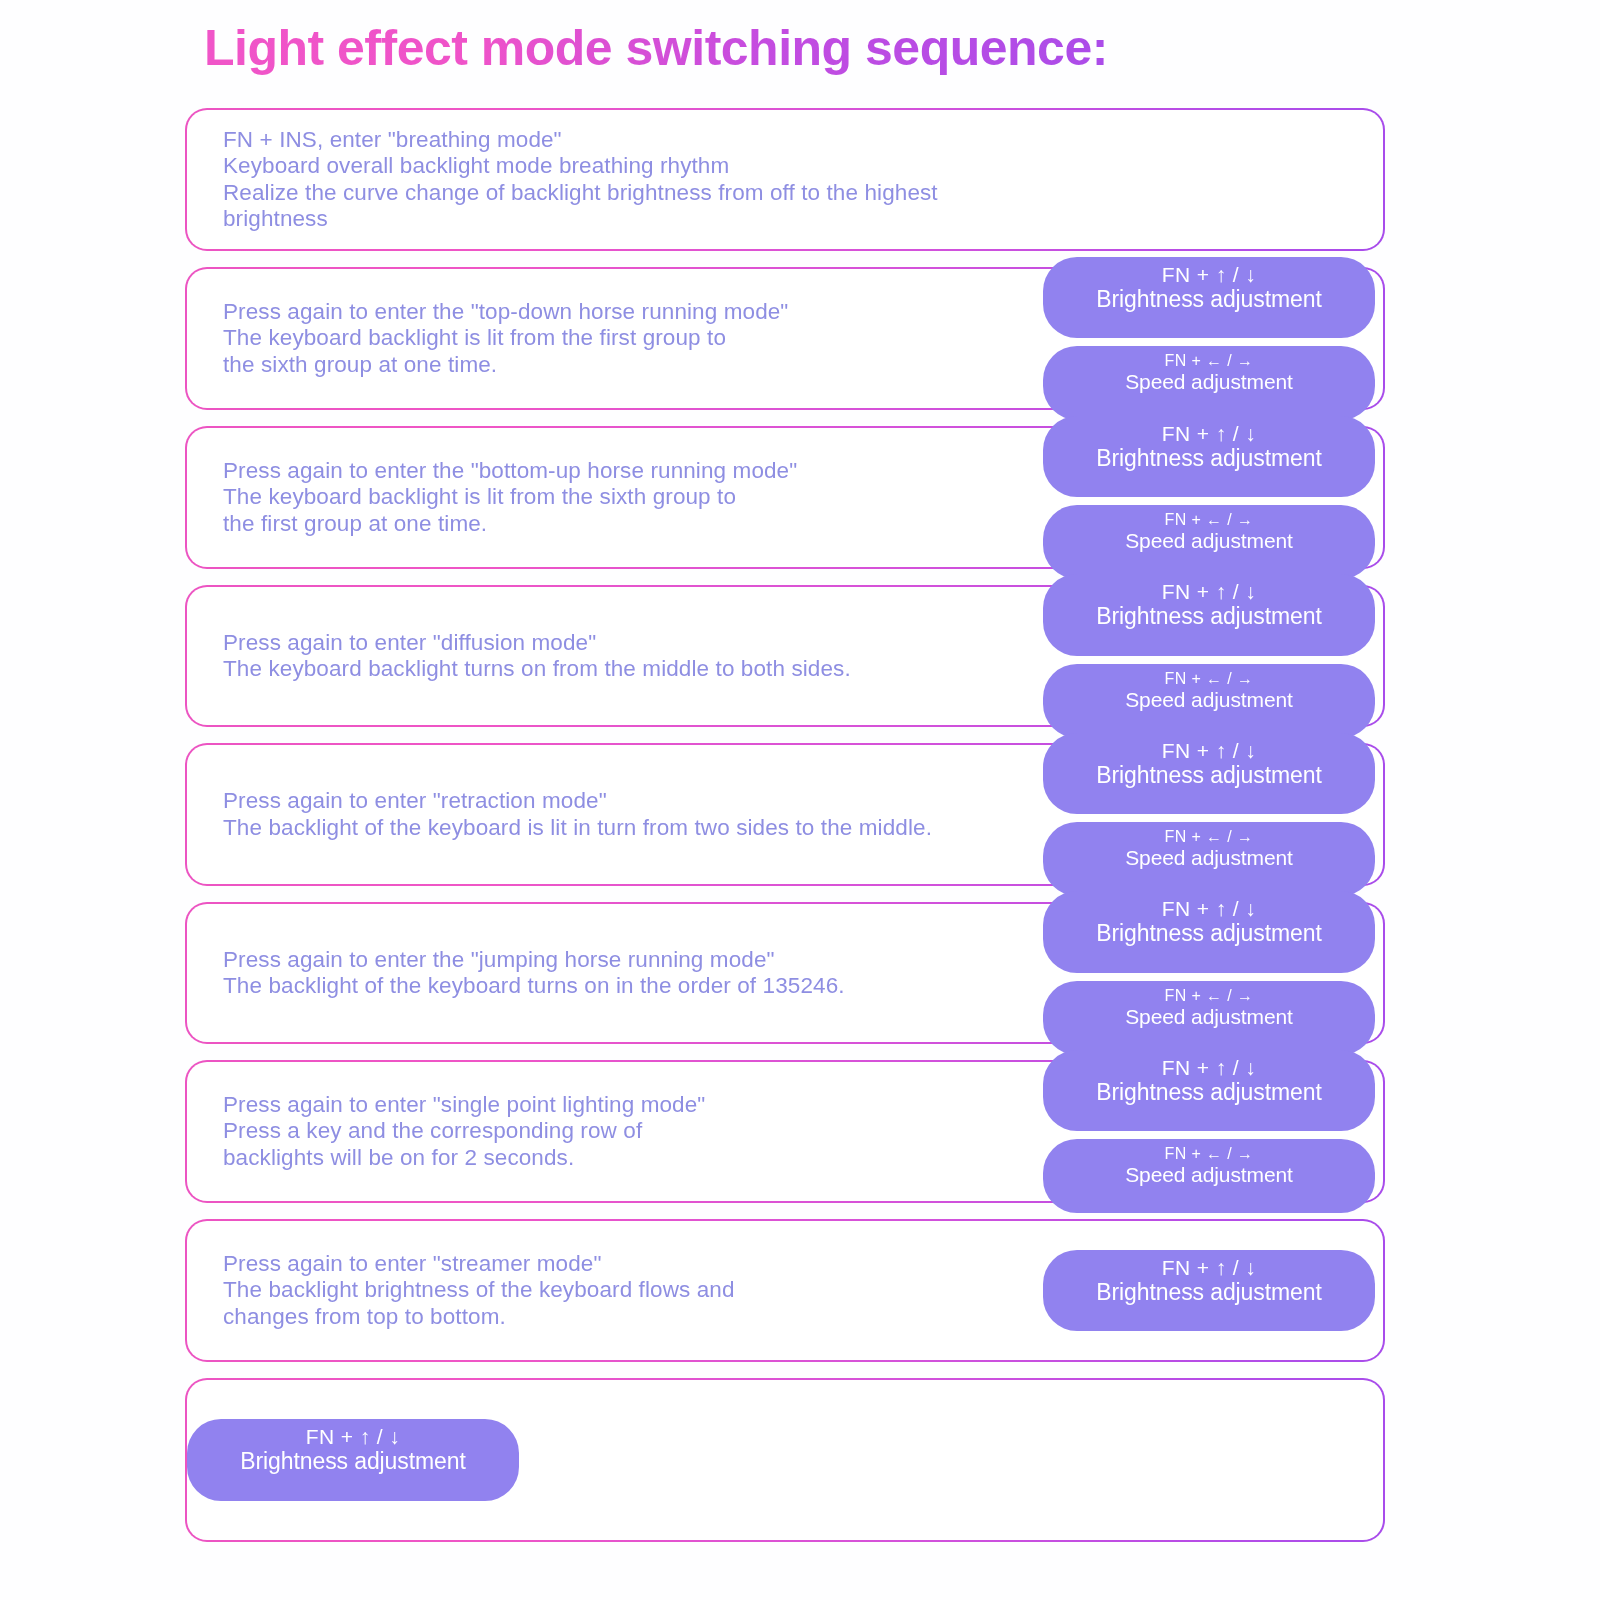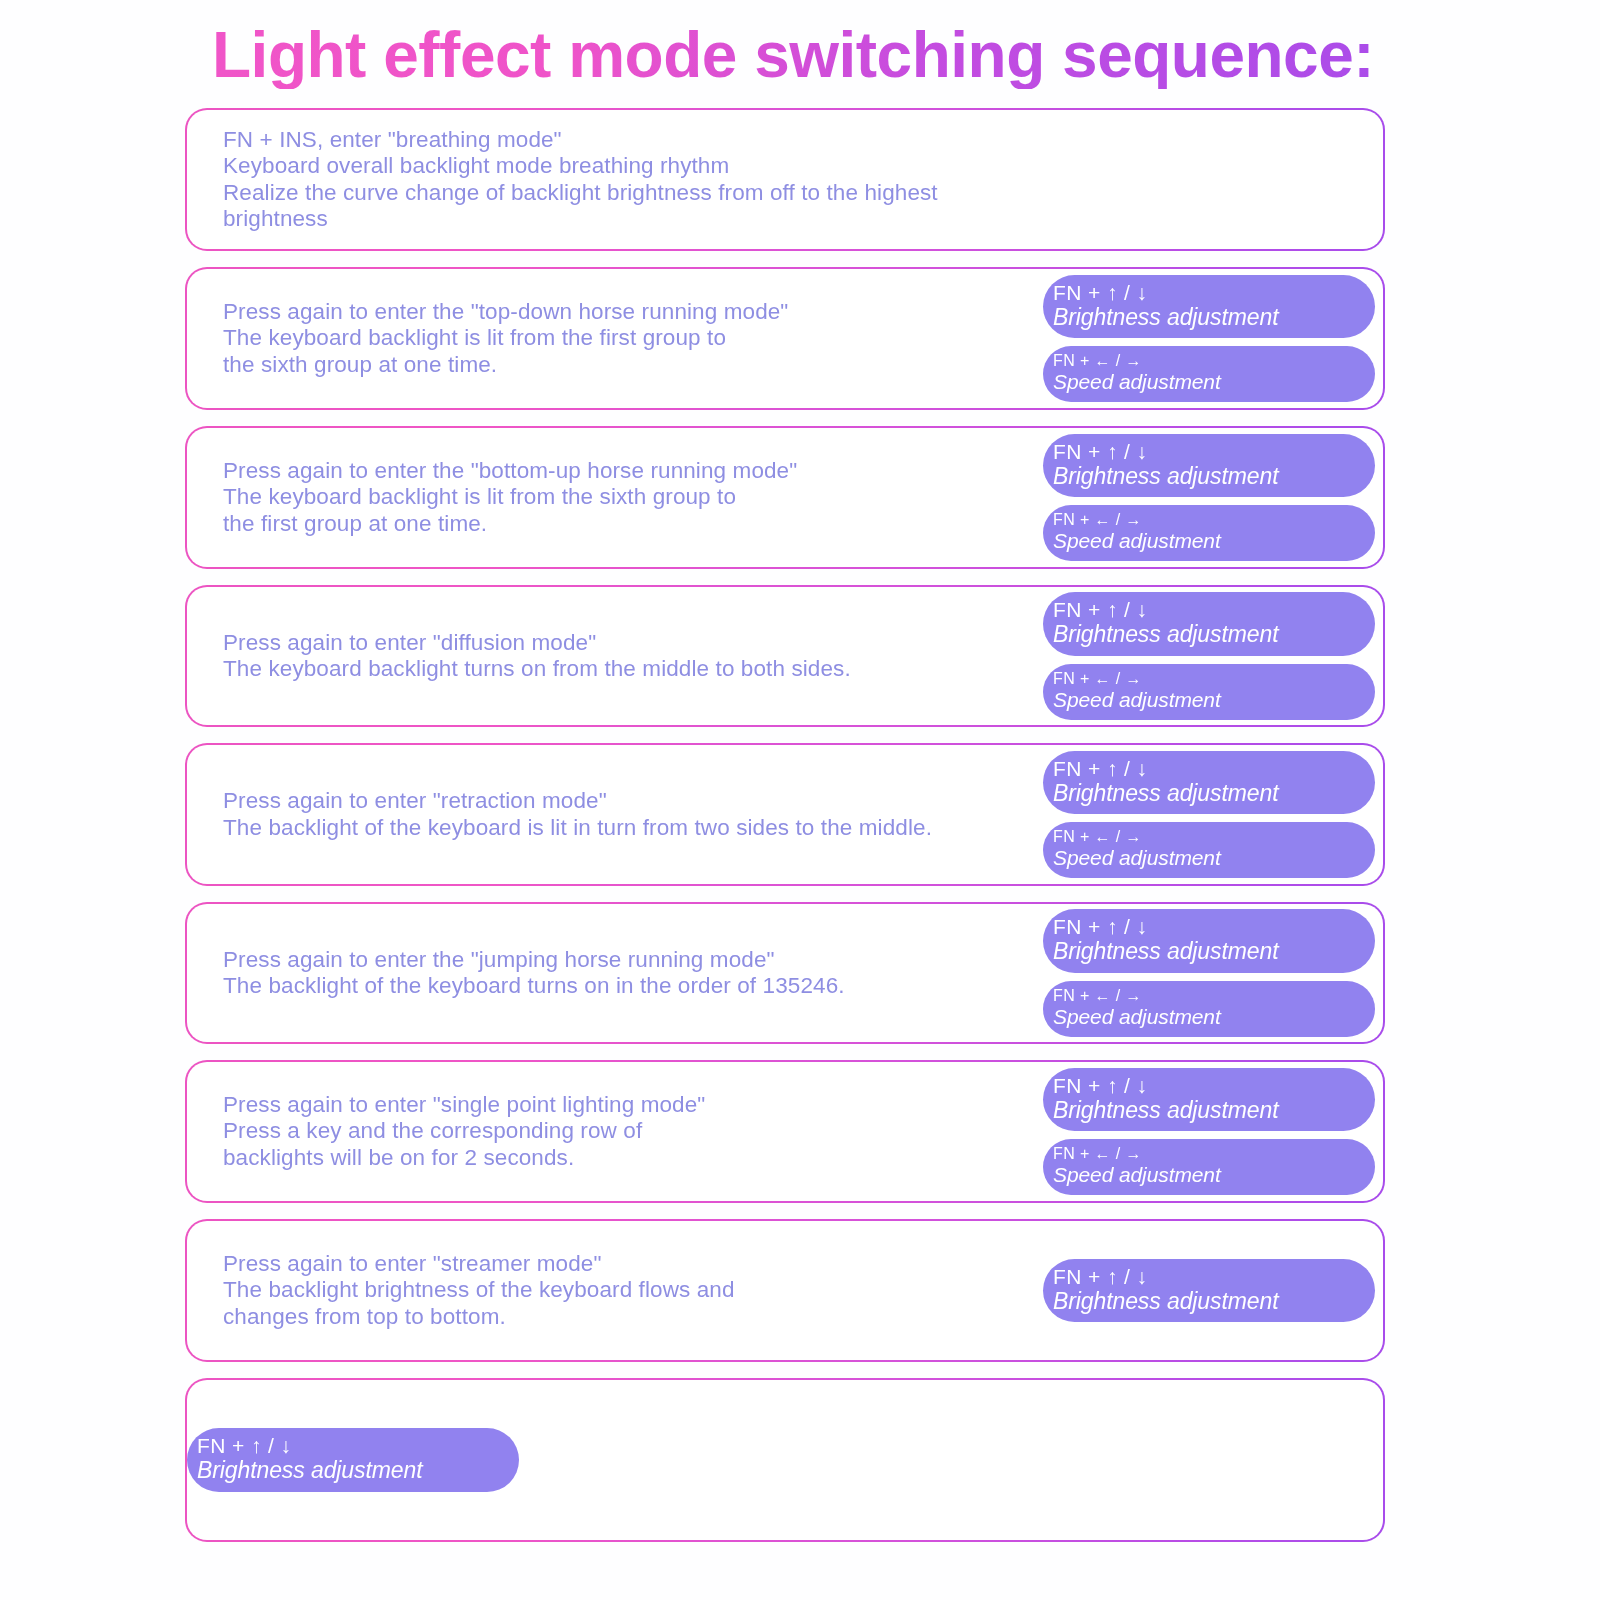--- a/index.html
+++ b/index.html
@@ -17,23 +17,23 @@
   #page {
     position: relative;
     width: 1600px;
     height: 1600px;
     background: #fefeff;
   }
 
   
   .title {
     position: absolute;
-    left: 212px;
+    left: 204px;
     top: 22px;
-    font-size: 64px;
+    font-size: 50px;
     font-weight: bold;
     letter-spacing: -0.5px;
     line-height: 1.05;
     white-space: nowrap;
     background: linear-gradient(90deg, #f055c8 0%, #ef53c9 30%, #c44ce0 62%, #ab4ce9 100%);
     -webkit-background-clip: text;
     background-clip: text;
     color: transparent;
     -webkit-text-fill-color: transparent;
   }
@@ -88,36 +88,36 @@
     gap: 8px;
     padding: 8px 0;
   }
 
   .btn {
     box-sizing: border-box;
     width: 332px;
     border-radius: 34px;
     background: #9182ef;
     color: #ffffff;
-    padding: 7px 10px 9px 10px;
+    text-align: center;
+    padding: 7px 10px 27px 10px;
     line-height: 1.06;
     user-select: none;
   }
 
   .btn-line1 {
     display: block;
     font-size: 21px;
     letter-spacing: 0.4px;
   }
   .btn-line2 {
     display: block;
     font-size: 23px;
     letter-spacing: -0.1px;
     margin-top: 1px;
-    font-style: italic;
   }
   .btn.speed .btn-line1 { font-size: 16px; }
   .btn.speed .btn-line2 { font-size: 21px; }
 
   
   .card.h1 { height: 143px; }
   .card.h2 { height: 143px; }
   .card.h3 { height: 143px; }
   .card.h4 { height: 142px; }
   .card.h5 { height: 143px; }

